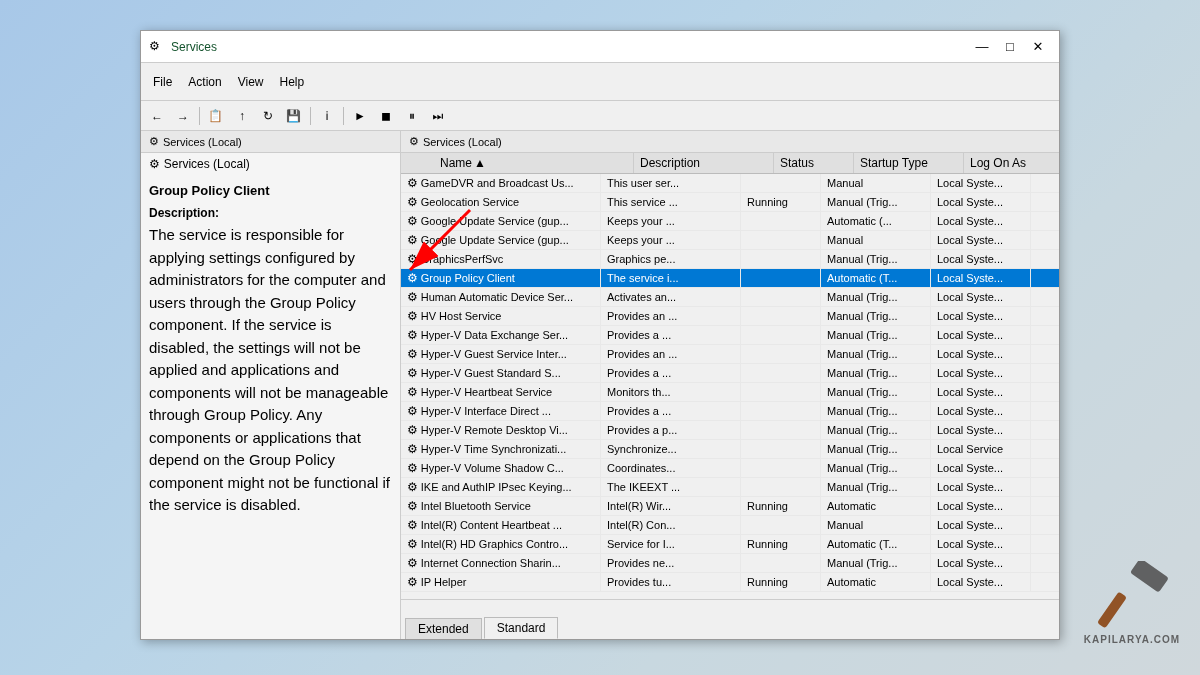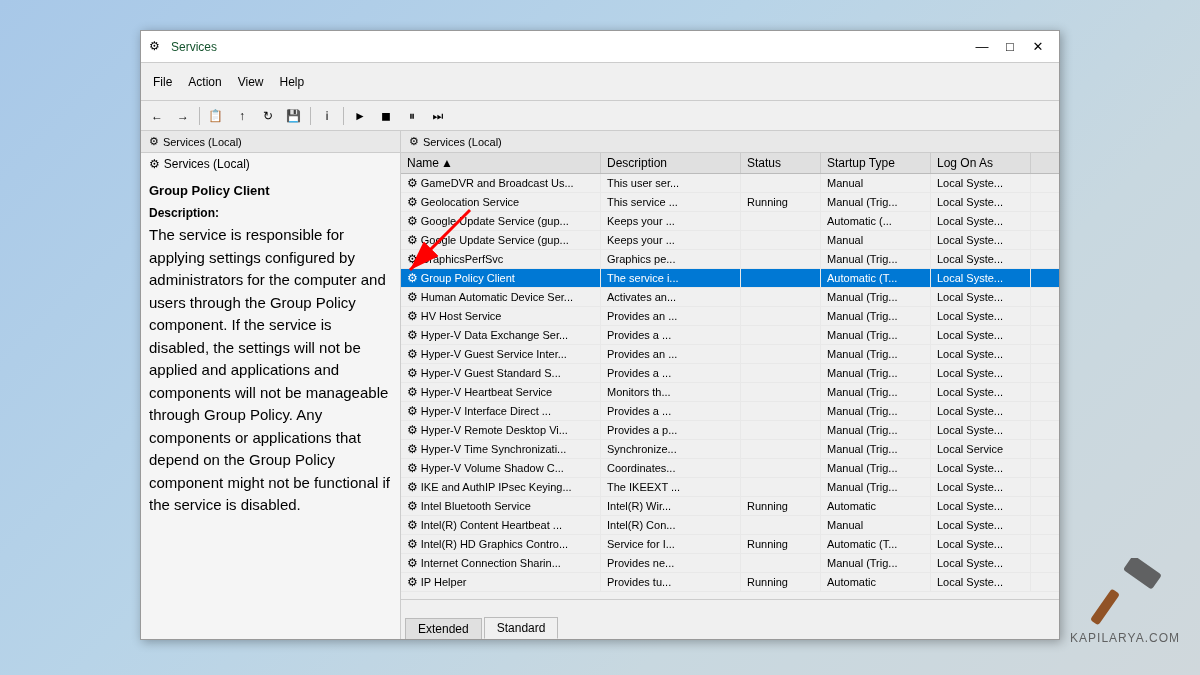--- a/index.html
+++ b/index.html
@@ -188,20 +188,21 @@
       overflow: hidden;
       display: flex;
       flex-direction: column;
     }
     .table-header {
       display: grid;
       grid-template-columns: 200px 140px 80px 110px 100px;
       background: #e0e0e0;
       border-bottom: 1px solid #bbb;
       flex-shrink: 0;
+      padding-left: 33px;
     }
     .col-header {
       padding: 3px 6px;
       font-size: 12px;
       font-weight: normal;
       border-right: 1px solid #ccc;
       cursor: pointer;
       display: flex;
       align-items: center;
       gap: 2px;
@@ -273,22 +274,22 @@
     
     .watermark {
       position: absolute;
       bottom: 30px;
       right: 20px;
       opacity: 0.9;
       text-align: center;
       pointer-events: none;
     }
     .watermark-text {
-      font-size: 12px;
-      font-weight: normal;
+      font-size: 10px;
+      font-weight: bold;
       color: #555;
       letter-spacing: 1px;
     }
   </style>
 </head>
 <body>
 
 <div class="window">
 
   <div class="title-bar">

